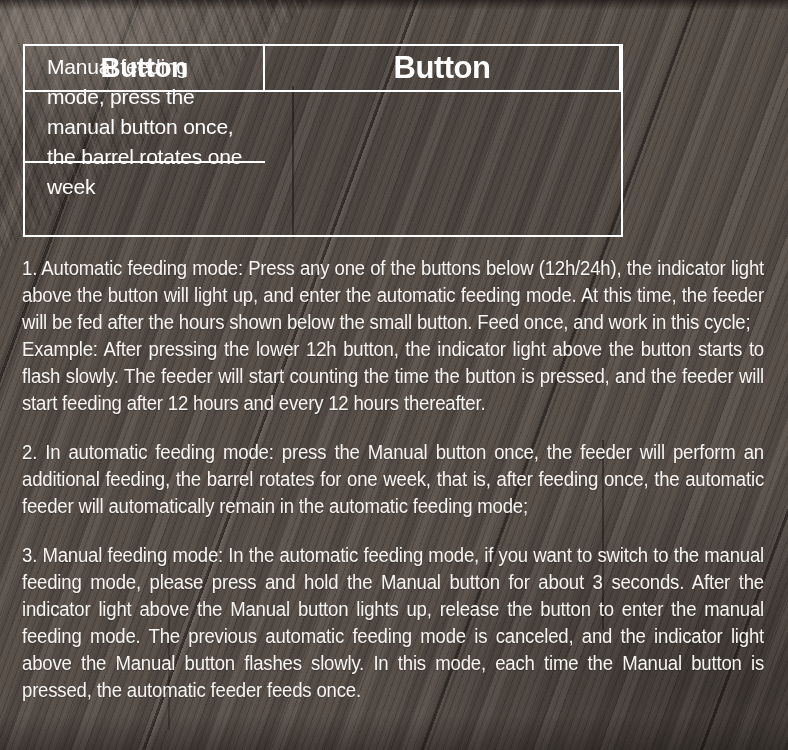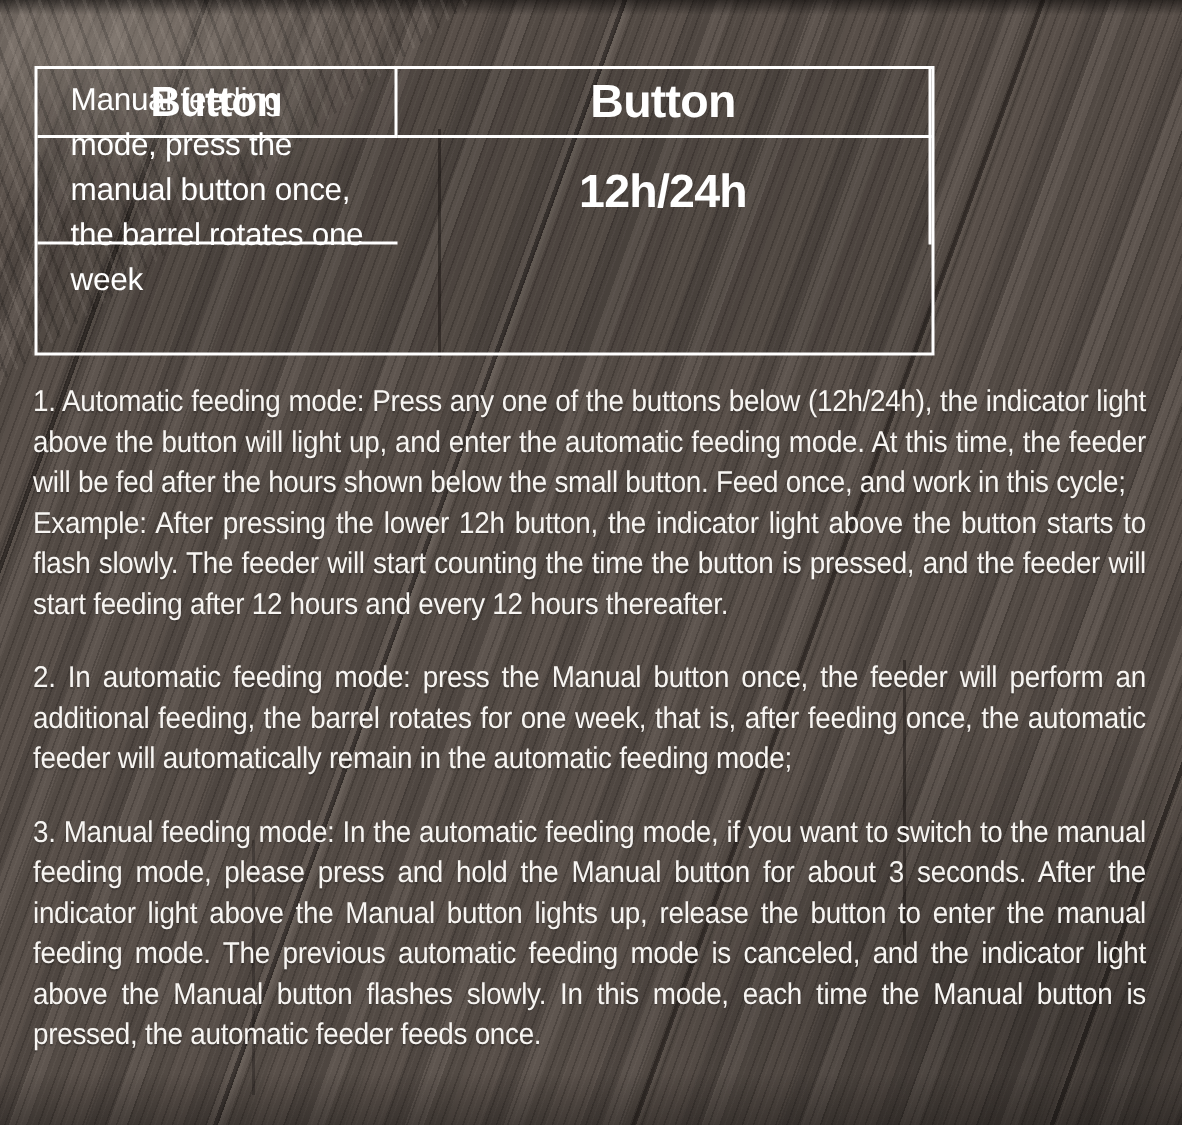--- a/index.html
+++ b/index.html
@@ -66,21 +66,20 @@
   <div class="seam seam1"></div>
   <div class="seam seam2"></div>
   <div class="seam seam3"></div>
 
   <div class="ftable">
     <div class="cell head bR bB">Button</div>
 
     <div class="cell bname bR bB">Button</div>
     <div class="cell desc bB">Manual feeding mode, press the manual button once, the barrel rotates one week</div>
 
-    <div class="cell bname bR">12h/24h</div>
   </div>
 
   <div class="instructions">
     <div class="para">
       <div class="line">1. Automatic feeding mode: Press any one of the buttons below (12h/24h), the indicator light above the button will light up, and enter the automatic feeding mode. At this time, the feeder will be fed after the hours shown below the small button. Feed once, and work in this cycle;</div>
       <div class="line">Example: After pressing the lower 12h button, the indicator light above the button starts to flash slowly. The feeder will start counting the time the button is pressed, and the feeder will start feeding after 12 hours and every 12 hours thereafter.</div>
     </div>
     <div class="para">
       <div class="line">2. In automatic feeding mode: press the Manual button once, the feeder will perform an additional feeding, the barrel rotates for one week, that is, after feeding once, the automatic feeder will automatically remain in the automatic feeding mode;</div>
     </div>

